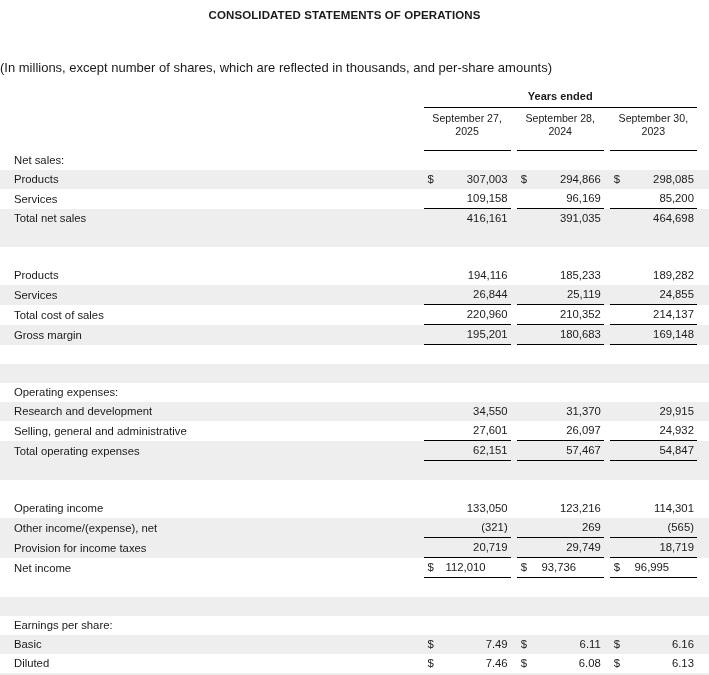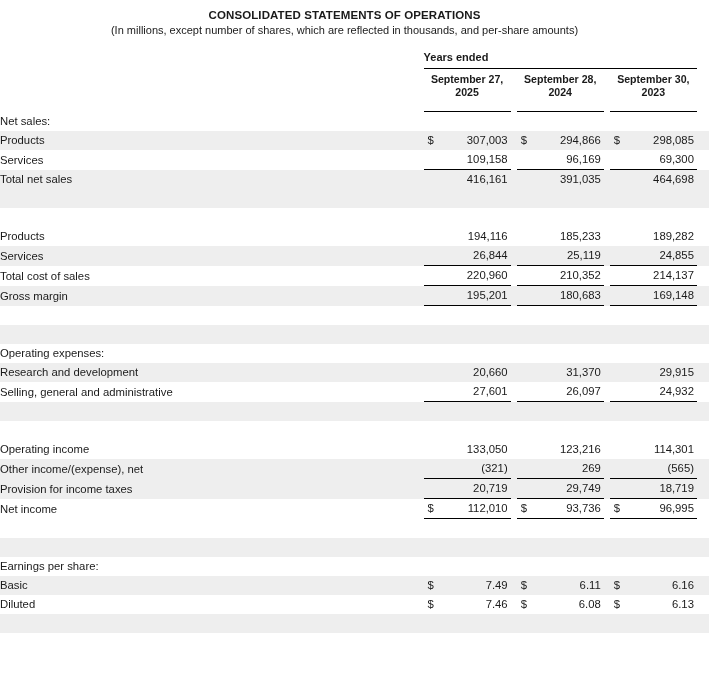--- a/index.html
+++ b/index.html
@@ -16,24 +16,24 @@
   .page { width: 689px; height: 675px; position: relative; }
 
   .title {
     text-align: center;
     font-size: 11.5px;
     font-weight: bold;
     letter-spacing: .1px;
     padding-top: 9px;
   }
   .subtitle {
-    text-align: center;
-    font-size: 11px;
+    font-size: 13px;
     font-weight: normal;
     padding-top: 3px;
+    margin-top: 36px;
   }
 
   table.fin {
     width: 709px;
     border-collapse: collapse;
     table-layout: fixed;
     margin-top: 14px;
     font-size: 11.3px;
   }
   table.fin col.c-label { width: 417px; }
@@ -43,21 +43,21 @@
 
   td { padding: 0; vertical-align: bottom; }
 
   tr.r { height: 19px; }
   tr.spacer { height: 11px; }
 
   .shade td { background: #eeeeee; }
   .white td { background: #ffffff; }
 
   td.label {
-    padding-left: 0;
+    padding-left: 14px;
     white-space: nowrap;
     line-height: 19px;
   }
   .i0 { padding-left: 12px; }
   .i1 { padding-left: 27px; }
   .i2 { padding-left: 42px; }
   .i3 { padding-left: 57px; }
 
   td.num {
     position: relative;
@@ -72,33 +72,35 @@
   td.num .cur {
     position: absolute;
     left: 4px;
     top: 0;
     line-height: 19px;
   }
   td.num.rule-bot .val { border-bottom: 1.2px solid #000; }
   td.num.rule-dbl .val {
     border-bottom: 1.2px solid #000;
     box-shadow: 0 3px 0 -1.2px #000;
+    text-align: center;
   }
 
   
   td.hdr-span {
+    text-align: center;
     font-weight: bold;
     font-size: 11px;
     line-height: 15px;
     padding-bottom: 1px;
   }
   td.hdr-rule { border-bottom: 1.3px solid #000; height: 2px; }
   td.hdr-date {
     text-align: center;
-    font-weight: bold;
+    font-weight: normal;
     font-size: 10.6px;
     line-height: 13px;
     padding-bottom: 12px;
     border-bottom: 1.6px solid #000;
   }
   tr.hdr-gap { height: 5px; }
 </style>
 </head>
 <body>
 
@@ -195,21 +197,21 @@
           <td></td>
           <td class="num rule-bot">
             <span class="val">109,158</span>
           </td>
           <td></td>
           <td class="num rule-bot">
             <span class="val">96,169</span>
           </td>
           <td></td>
           <td class="num rule-bot">
-            <span class="val">69,300</span>
+            <span class="val">85,200</span>
           </td>
           <td></td>
         </tr>
         <tr class="r shade">
           <td class="label i2">Total net sales</td>
           <td></td>
           <td class="num">
             <span class="val">416,161</span>
           </td>
           <td></td>
@@ -363,21 +365,21 @@
           <td></td>
           <td class="num">
             <span class="val">&nbsp;</span>
           </td>
           <td></td>
         </tr>
         <tr class="r shade">
           <td class="label i2">Research and development</td>
           <td></td>
           <td class="num">
-            <span class="val">20,660</span>
+            <span class="val">34,550</span>
           </td>
           <td></td>
           <td class="num">
             <span class="val">31,370</span>
           </td>
           <td></td>
           <td class="num">
             <span class="val">29,915</span>
           </td>
           <td></td>
@@ -388,20 +390,36 @@
           <td class="num rule-bot">
             <span class="val">27,601</span>
           </td>
           <td></td>
           <td class="num rule-bot">
             <span class="val">26,097</span>
           </td>
           <td></td>
           <td class="num rule-bot">
             <span class="val">24,932</span>
+          </td>
+          <td></td>
+        </tr>
+        <tr class="r shade">
+          <td class="label i3">Total operating expenses</td>
+          <td></td>
+          <td class="num rule-bot">
+            <span class="val">62,151</span>
+          </td>
+          <td></td>
+          <td class="num rule-bot">
+            <span class="val">57,467</span>
+          </td>
+          <td></td>
+          <td class="num rule-bot">
+            <span class="val">54,847</span>
           </td>
           <td></td>
         </tr>
         <tr class="r shade spacer">
           <td class="label i0"></td>
           <td></td>
           <td class="num">
             <span class="val">&nbsp;</span>
           </td>
           <td></td>

